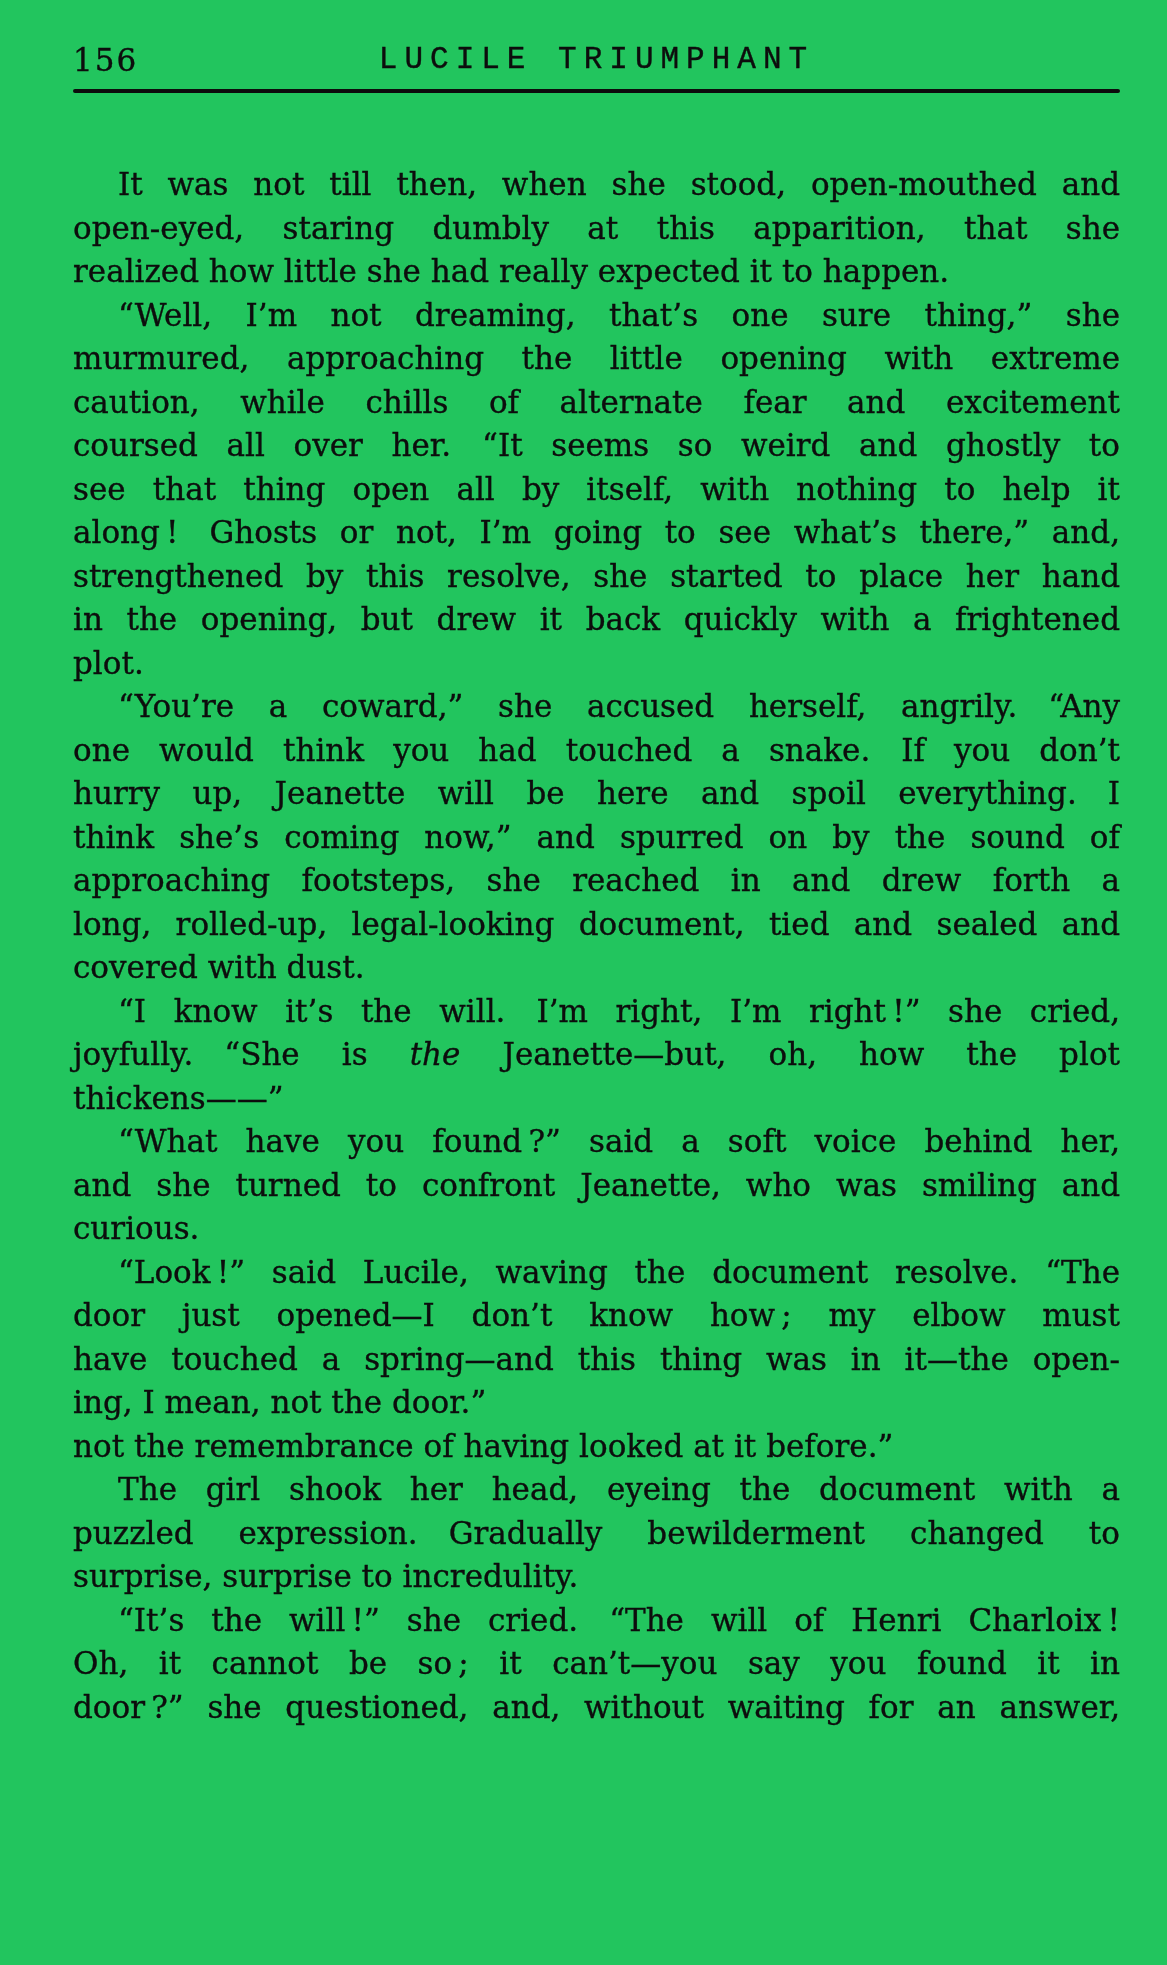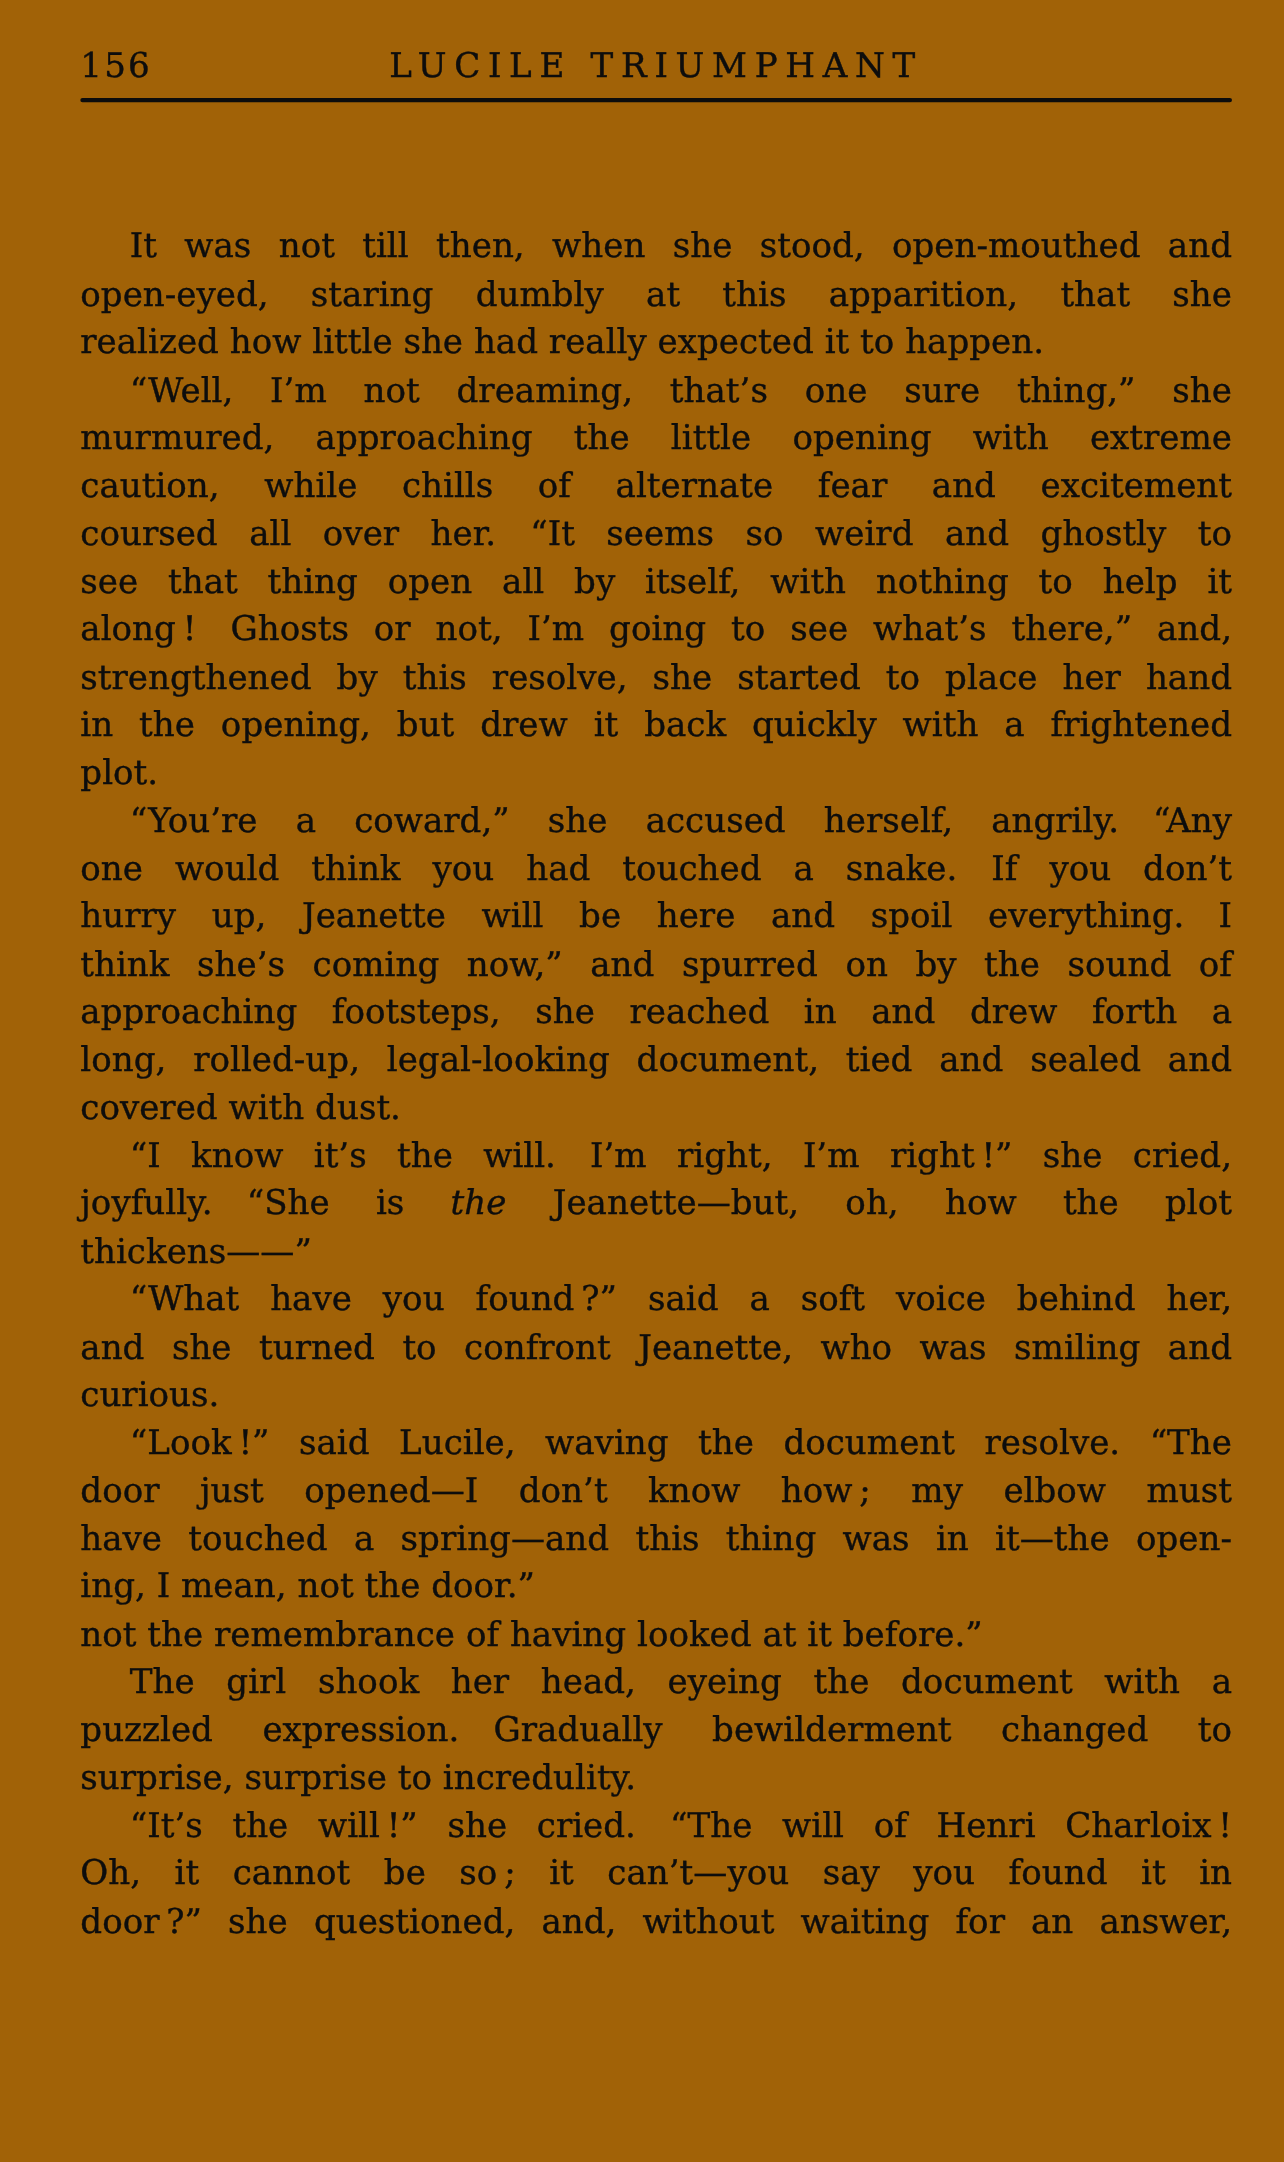--- a/index.html
+++ b/index.html
@@ -12,21 +12,21 @@
     height: 1965px;
     color: #0d0d0d;
     font-family: "DejaVu Serif", serif;
     overflow: hidden;
   }
   .page {
     box-sizing: border-box;
     width: 1167px;
     height: 1965px;
     padding: 42px 47px 0 73px;
-    background: #a16207;
+    background: #22c55e;
   }
   .page-header {
     position: relative;
     height: 38px;
   }
   .page-number {
     position: absolute;
     left: 0;
     top: 0;
     font-size: 31px;
@@ -35,29 +35,30 @@
     -webkit-text-stroke: 0.35px currentColor;
   }
   .running-title {
     display: block;
     text-align: center;
     font-size: 31px;
     line-height: 36px;
     letter-spacing: 7px;
     -webkit-text-stroke: 0.4px currentColor;
     white-space: nowrap;
+    font-family: Liberation Mono, monospace;
   }
   .header-rule {
     margin-top: 9px;
     height: 4px;
     background: #0c0c0c;
     border-radius: 2px;
   }
   .page-body {
-    margin-top: 110px;
+    margin-top: 70px;
   }
   .line {
     font-size: 31px;
     line-height: 43.5px;
     text-align: justify;
     text-align-last: justify;
     -webkit-text-stroke: 0.35px currentColor;
     hyphens: none;
   }
   .line.first {

